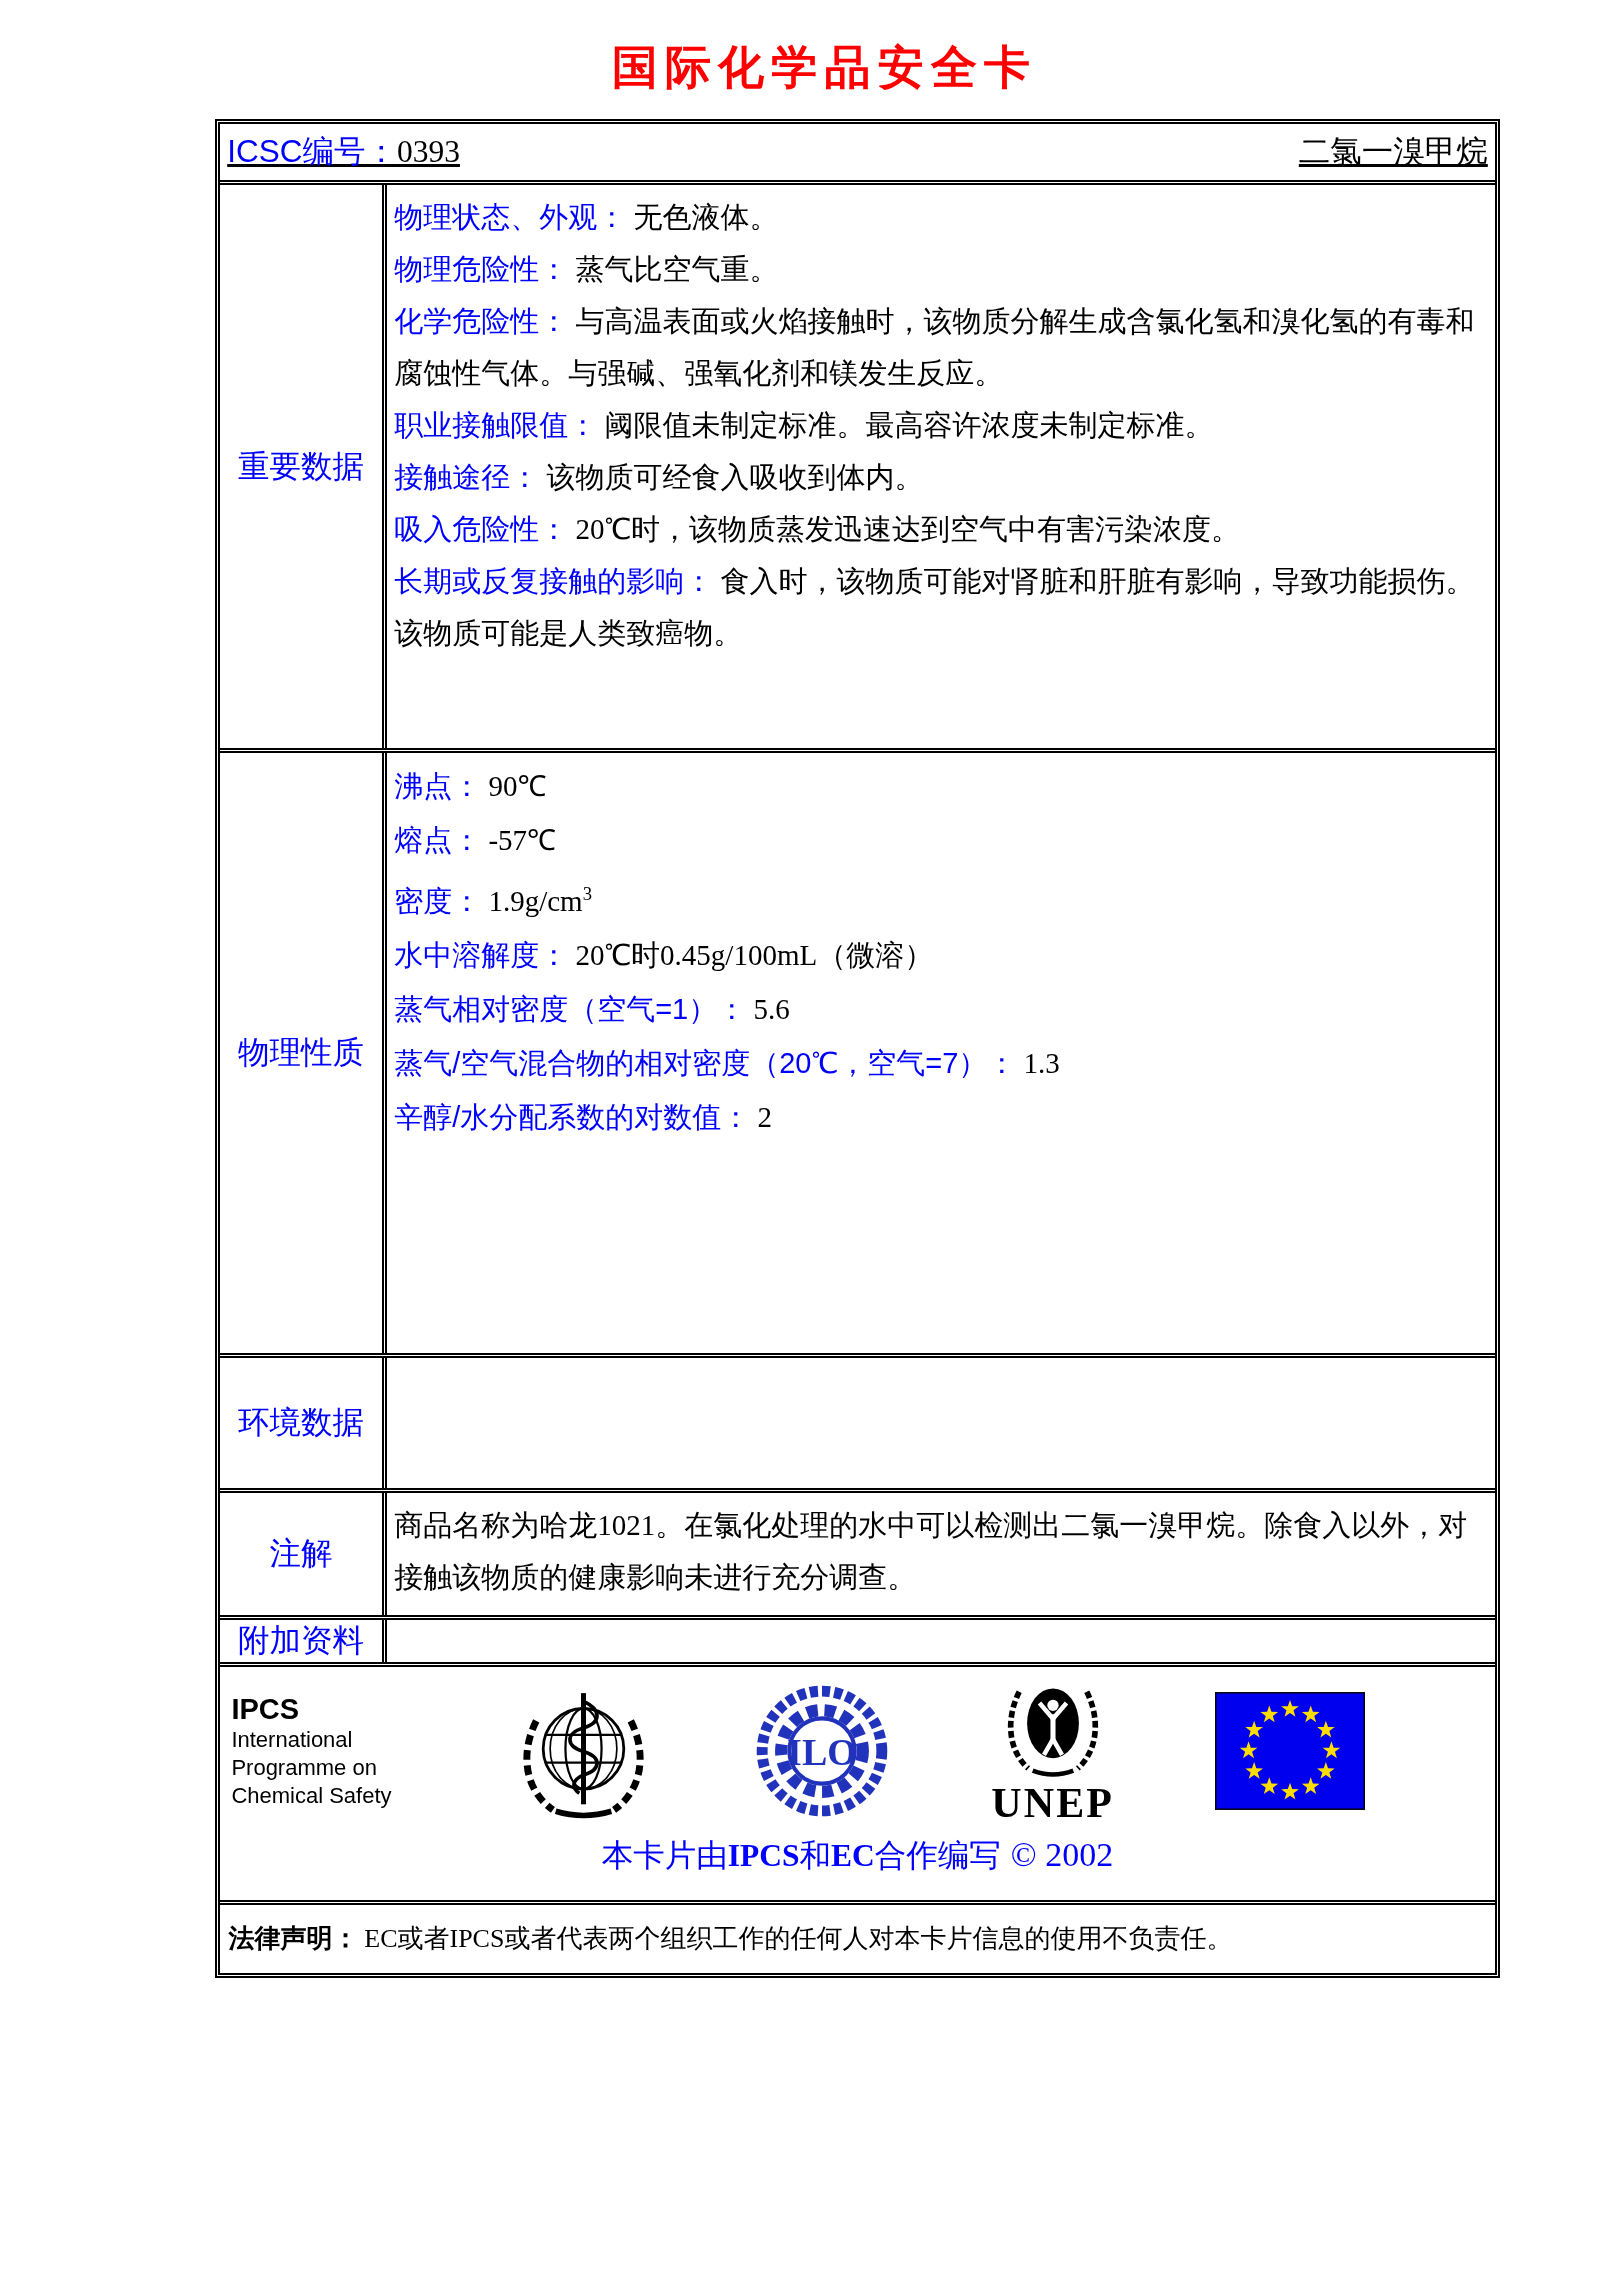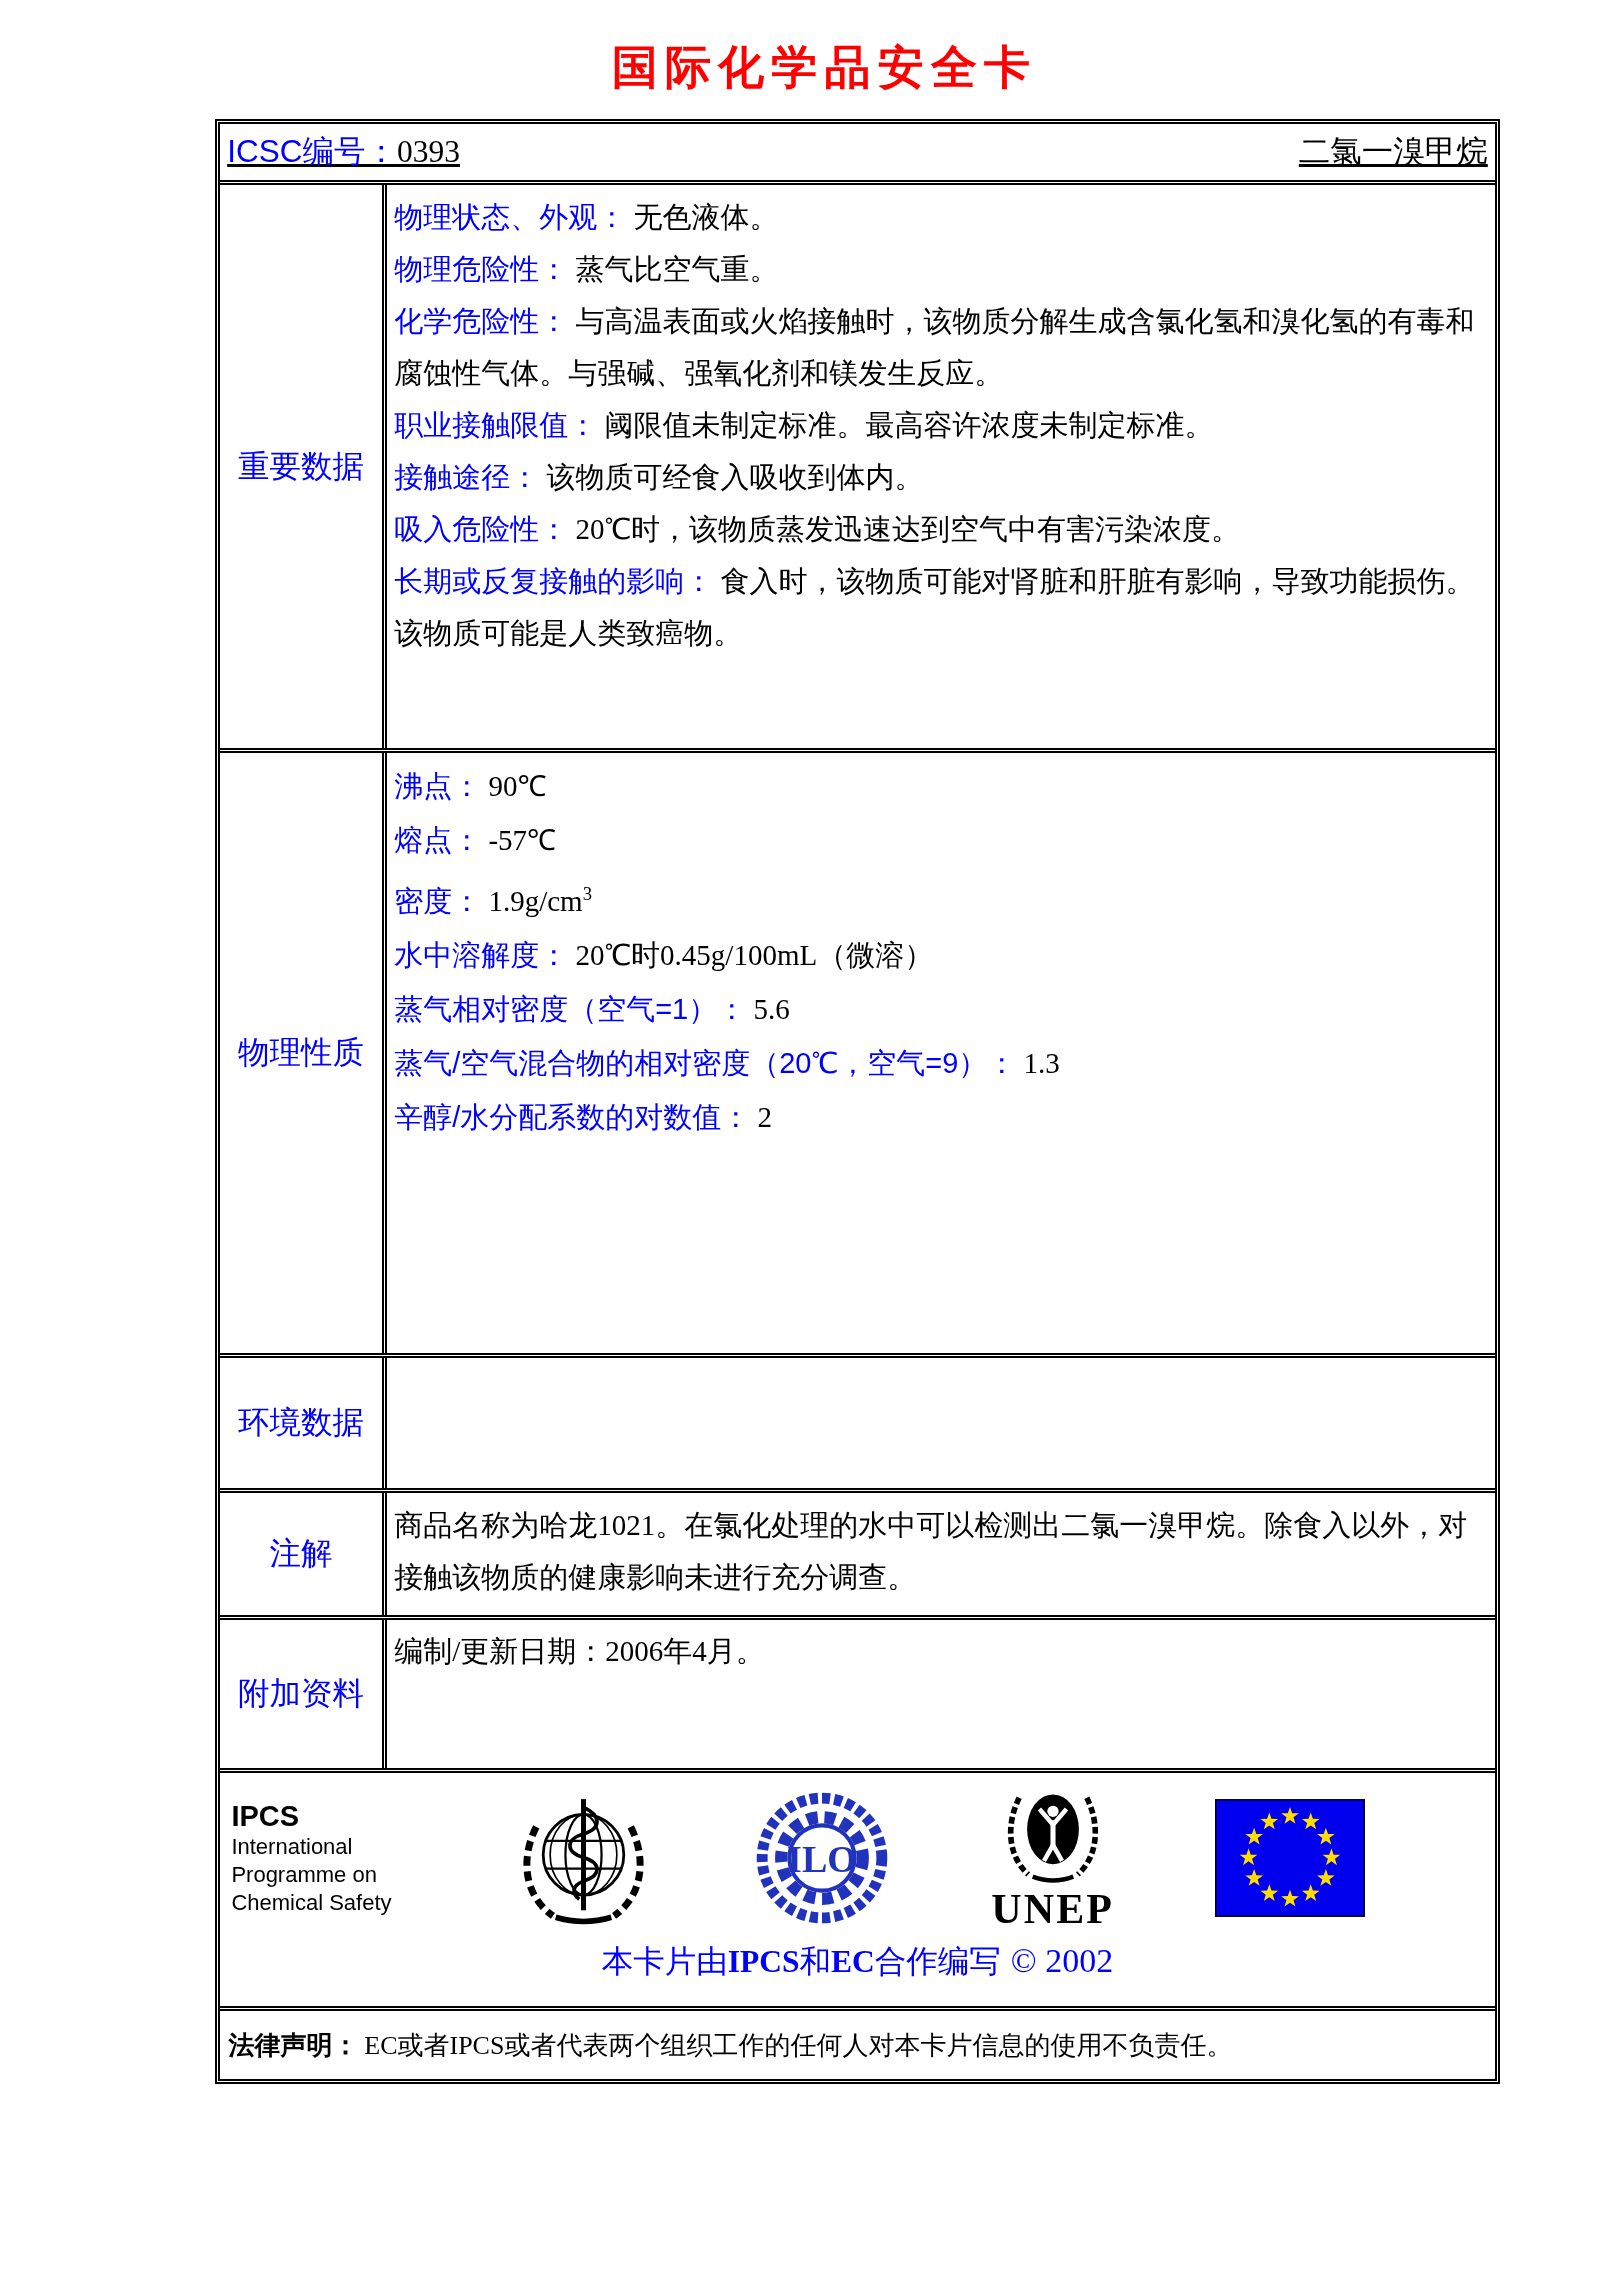--- a/index.html
+++ b/index.html
@@ -111,42 +111,39 @@
   </div>
 
   <div class="row sec">
     <div class="label-cell">物理性质</div>
     <div class="content-cell min-physical">
       <div class="pline"><span class="ilabel">沸点：</span><span>90℃</span></div>
       <div class="pline"><span class="ilabel">熔点：</span><span>-57℃</span></div>
       <div class="pline"><span class="ilabel">密度：</span><span>1.9g/cm</span><sup>3</sup></div>
       <div class="pline"><span class="ilabel">水中溶解度：</span><span>20℃时0.45g/100mL（微溶）</span></div>
       <div class="pline"><span class="ilabel">蒸气相对密度（空气=1）：</span><span>5.6</span></div>
-      <div class="pline"><span class="ilabel">蒸气/空气混合物的相对密度（20℃，空气=9）：</span><span>1.3</span></div>
+      <div class="pline"><span class="ilabel">蒸气/空气混合物的相对密度（20℃，空气=7）：</span><span>1.3</span></div>
       <div class="pline"><span class="ilabel">辛醇/水分配系数的对数值：</span><span>2</span></div>
     </div>
   </div>
 
   <div class="row sec">
     <div class="label-cell">环境数据</div>
     <div class="content-cell min-env"></div>
   </div>
 
   <div class="row sec">
     <div class="label-cell">注解</div>
     <div class="content-cell min-notes">
       <span>商品名称为哈龙1021。在氯化处理的水中可以检测出二氯一溴甲烷。除食入以外，对接触该物质的健康影响未进行充分调查。</span>
     </div>
   </div>
 
   <div class="row sec">
     <div class="label-cell">附加资料</div>
-    <div class="content-cell min-add">
-      <span>编制/更新日期：2006年4月。</span>
-    </div>
   </div>
 
   <div class="row footer-cell">
     <div class="logo-strip">
 
       <div class="ipcs-block">
         <div class="ipcs-acronym">IPCS</div>
         <div class="ipcs-line">International</div>
         <div class="ipcs-line">Programme on</div>
         <div class="ipcs-line">Chemical Safety</div>

